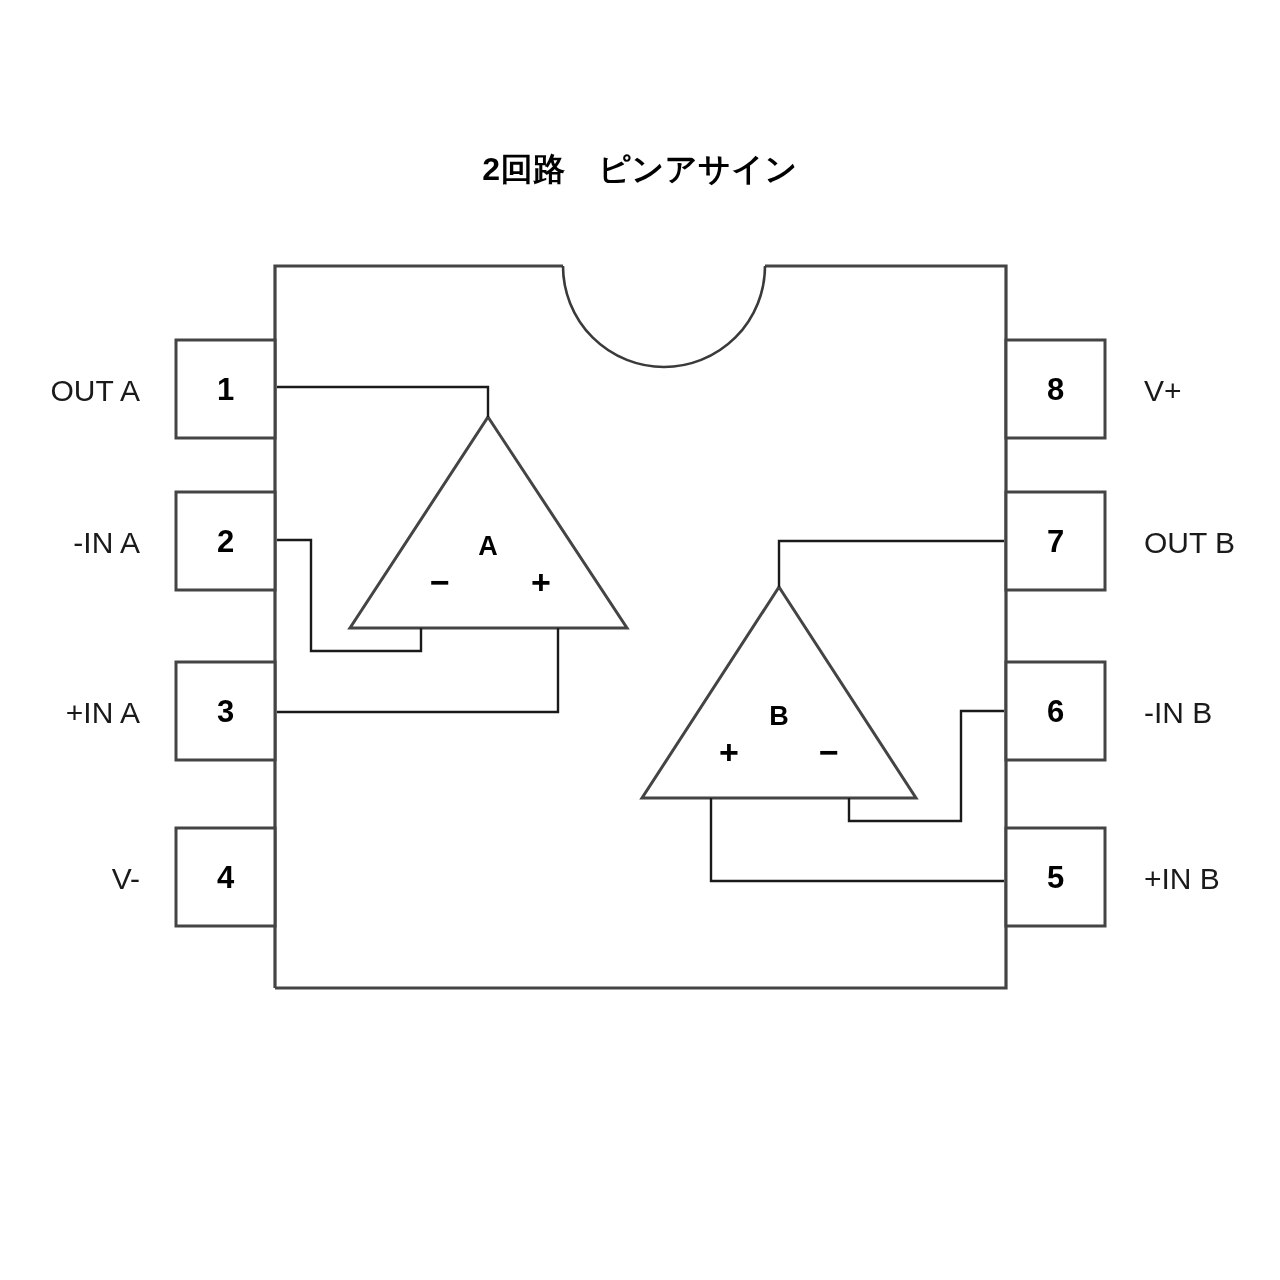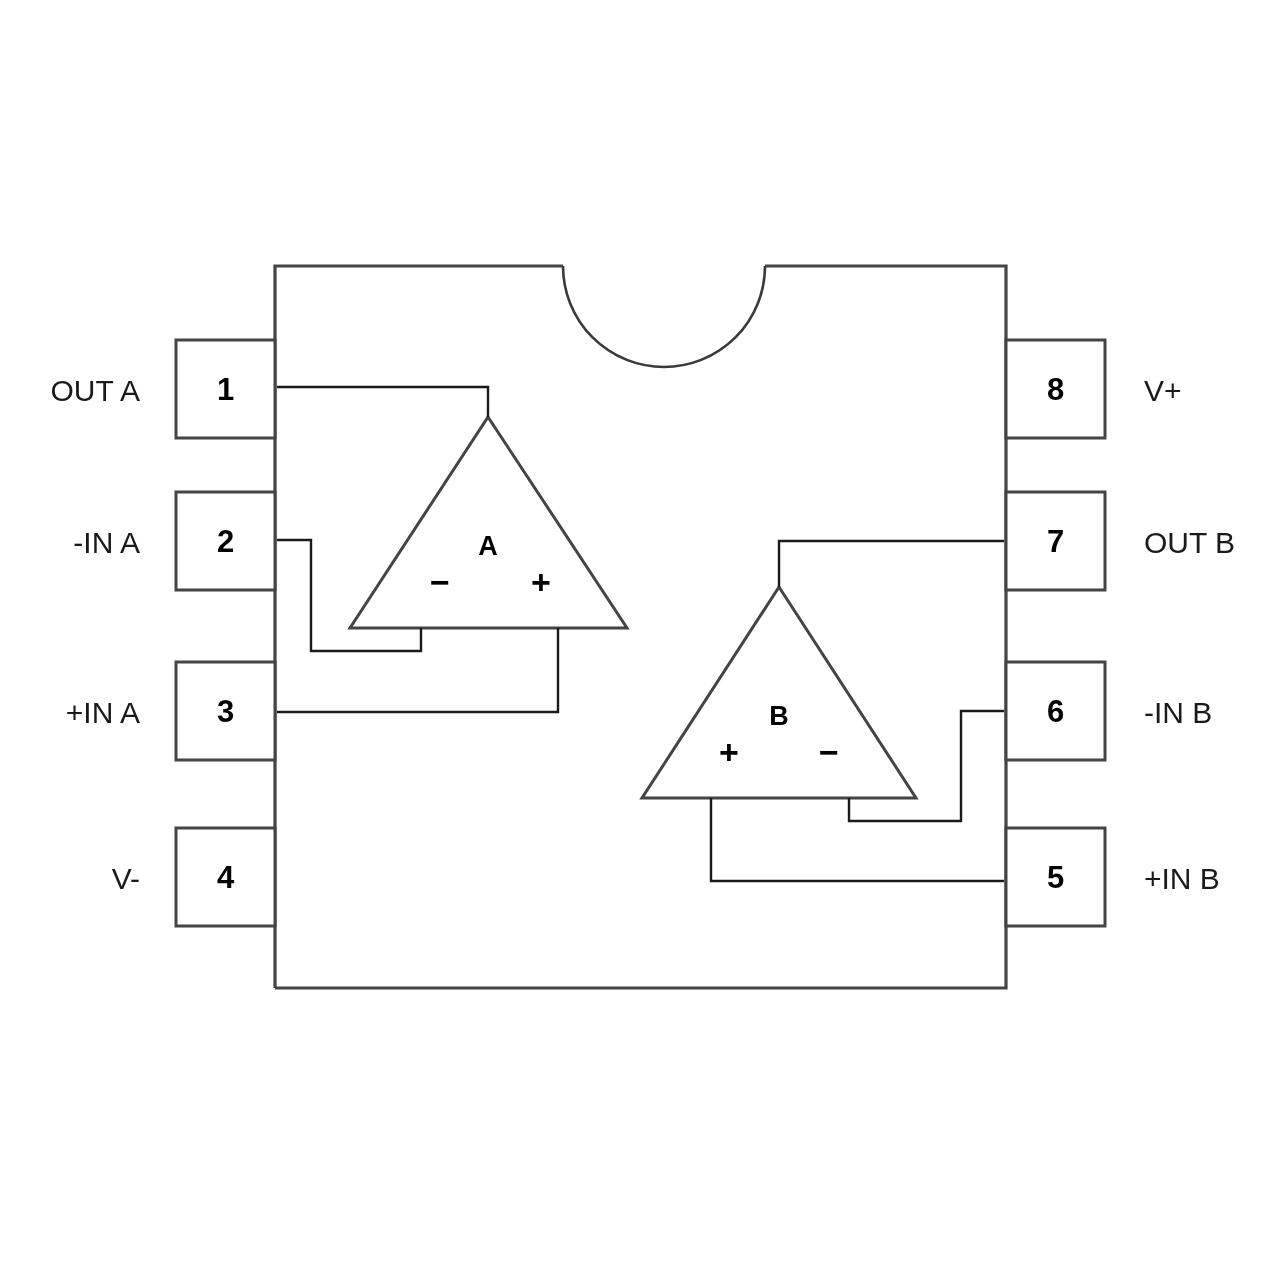--- a/index.html
+++ b/index.html
@@ -61,20 +61,21 @@
     font-size: 34px;
     font-weight: bold;
     fill: #000000;
   }
 </style>
 </head>
 <body>
 
 <div id="stage">
 
+  <div id="diagram-title">2回路　ピンアサイン</div>
 
   <svg id="schematic" width="1280" height="1280" viewBox="0 0 1280 1280">
 
     <g>
 
       <path d="M 275 988 L 275 266 L 563 266" fill="none" stroke="#444444" stroke-width="3.2"></path>
       <path d="M 765 266 L 1006 266 L 1006 988 L 275 988" fill="none" stroke="#444444" stroke-width="3.2"></path>
     </g>
 
     <path d="M 563 266 A 101 101 0 0 0 765 266" fill="none" stroke="#3a3a3a" stroke-width="2.6"></path>

